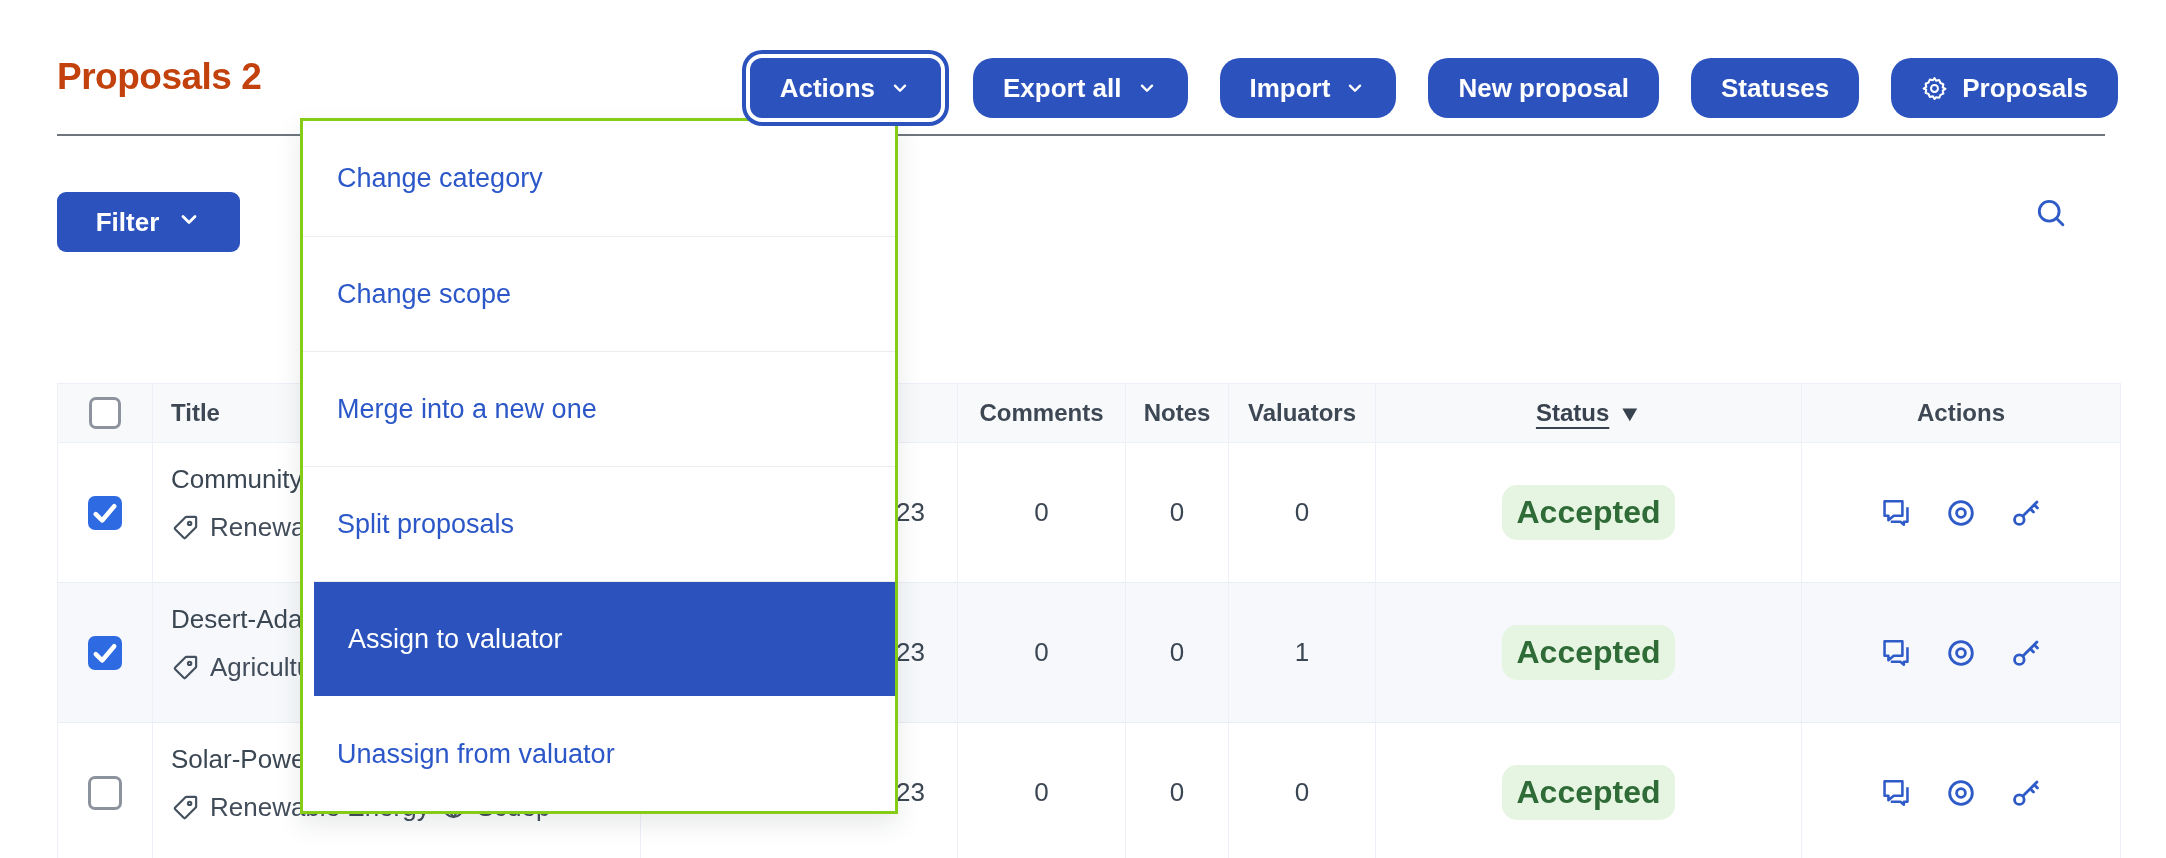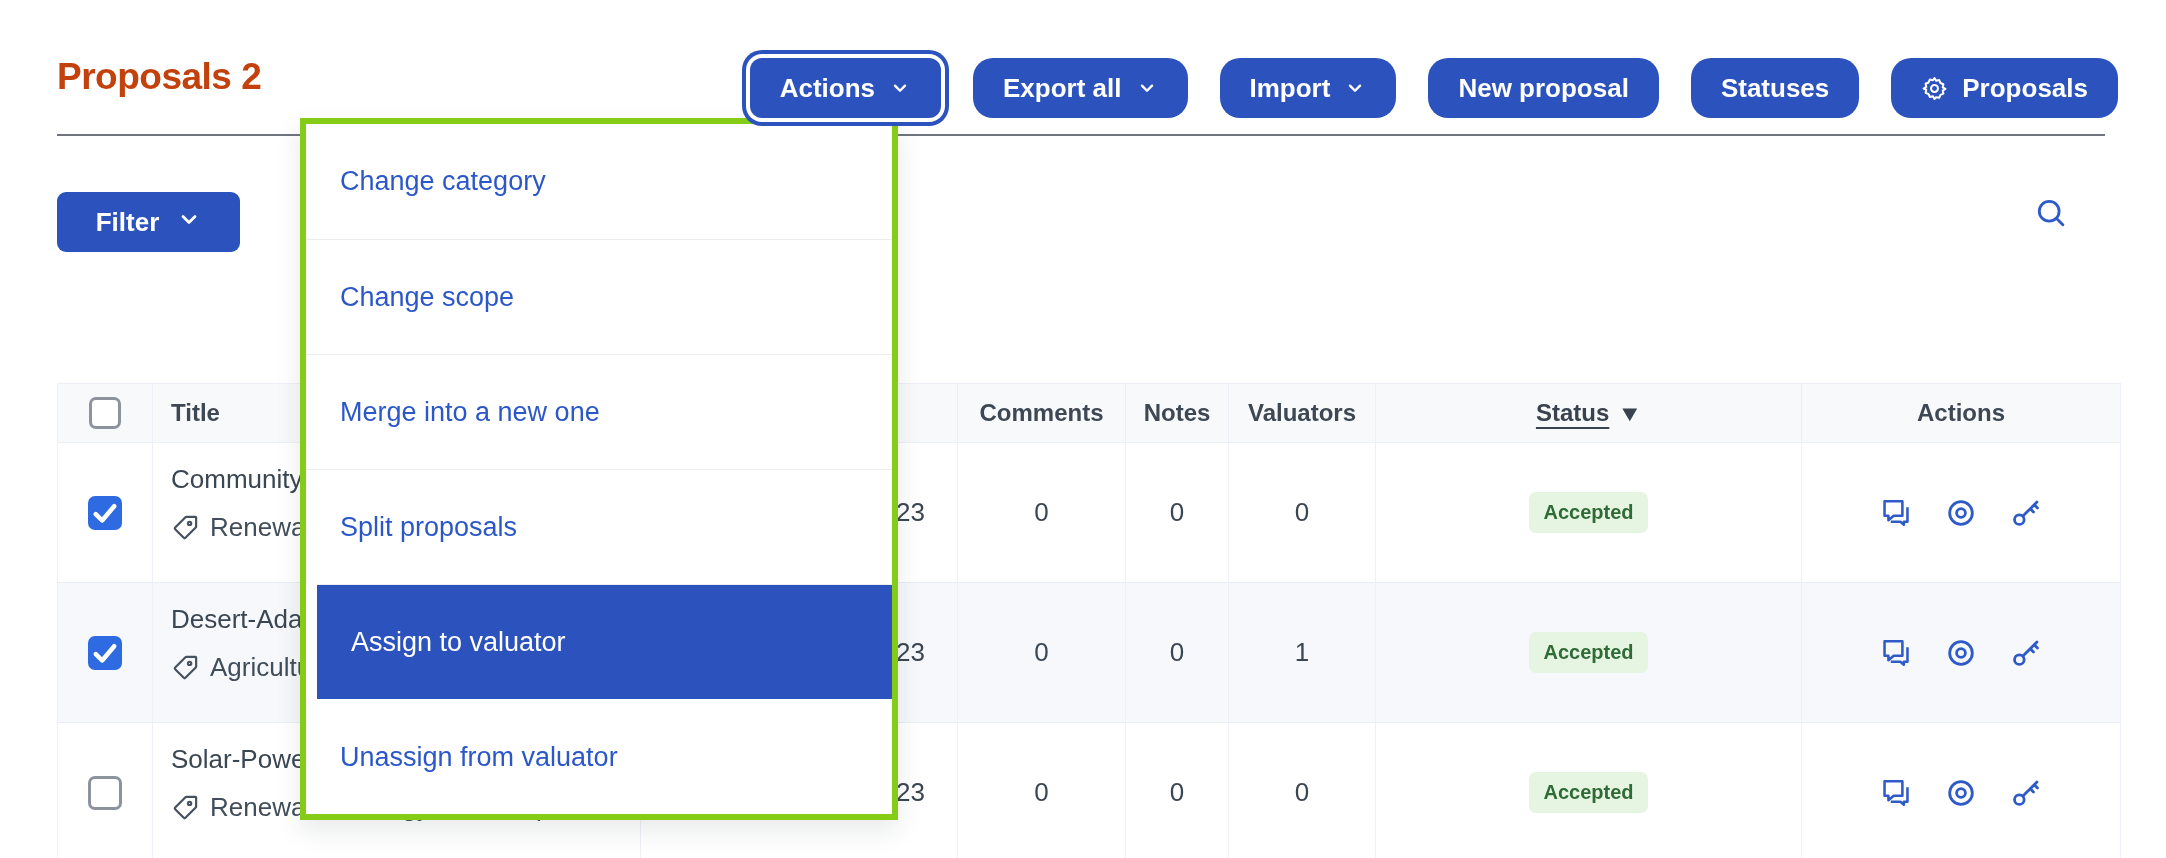--- a/index.html
+++ b/index.html
@@ -76,36 +76,36 @@
   .tag-line{
     margin-top:16px;display:flex;align-items:center;gap:10px;
     font-size:26px;line-height:32px;color:#424d5b;white-space:nowrap;
   }
   .tag-line svg{flex:0 0 auto;display:block;}
   td.c-date{text-align:right;padding-right:32px;font-size:26px;}
   td.c-num{text-align:center;font-size:26px;}
   td.c-status{text-align:center;}
   .badge{
     display:inline-block;background:var(--badge-bg);color:var(--badge-text);
-    font-size:20px;font-weight:700;padding:9px 14px;border-radius:7px;
+    font-size:32px;font-weight:700;padding:9px 14px;border-radius:15px;
   }
   .row-actions{display:flex;justify-content:center;align-items:center;gap:33px;}
   .icon-btn{background:none;border:none;padding:0;cursor:pointer;width:32px;height:32px;}
   .icon-btn svg{display:block;width:32px;height:32px;}
   
   td.c-check,th.c-check{text-align:center;}
   .checkbox{display:inline-block;width:34px;height:34px;border-radius:7px;vertical-align:middle;}
   .checkbox.checked{background:var(--checkbox);}
   .checkbox.checked svg{display:block;width:34px;height:34px;}
   .checkbox.unchecked{background:#fff;border:3px solid #8d939d;}
   thead .checkbox{width:32px;height:32px;}
   
   .dropdown{
     position:absolute;left:300px;top:118px;width:598px;z-index:20;
-    background:#fff;border:6px solid #84cc16;
+    background:#fff;border:3px solid #84cc16;
     box-shadow:0 10px 24px rgba(25,35,50,.10);
   }
   .menu-item{
     height:115px;display:flex;align-items:center;padding:0 34px;
     font-size:27px;color:var(--link);cursor:pointer;
   }
   .menu-item + .menu-item{border-top:1px solid #ececf0;}
   .menu-item.highlighted{background:var(--accent);color:#fff;margin-left:11px;}
   .menu-item.highlighted + .menu-item{border-top-color:transparent;}
 </style>

